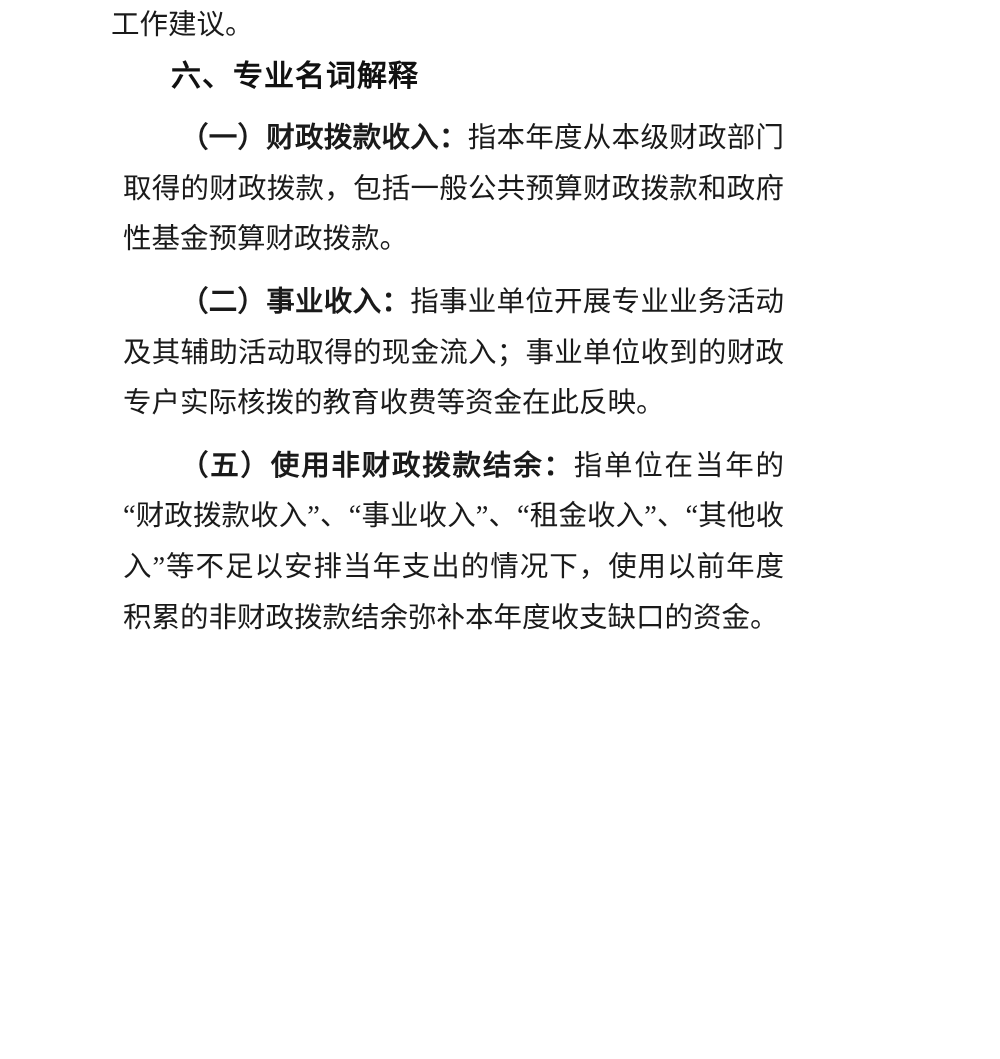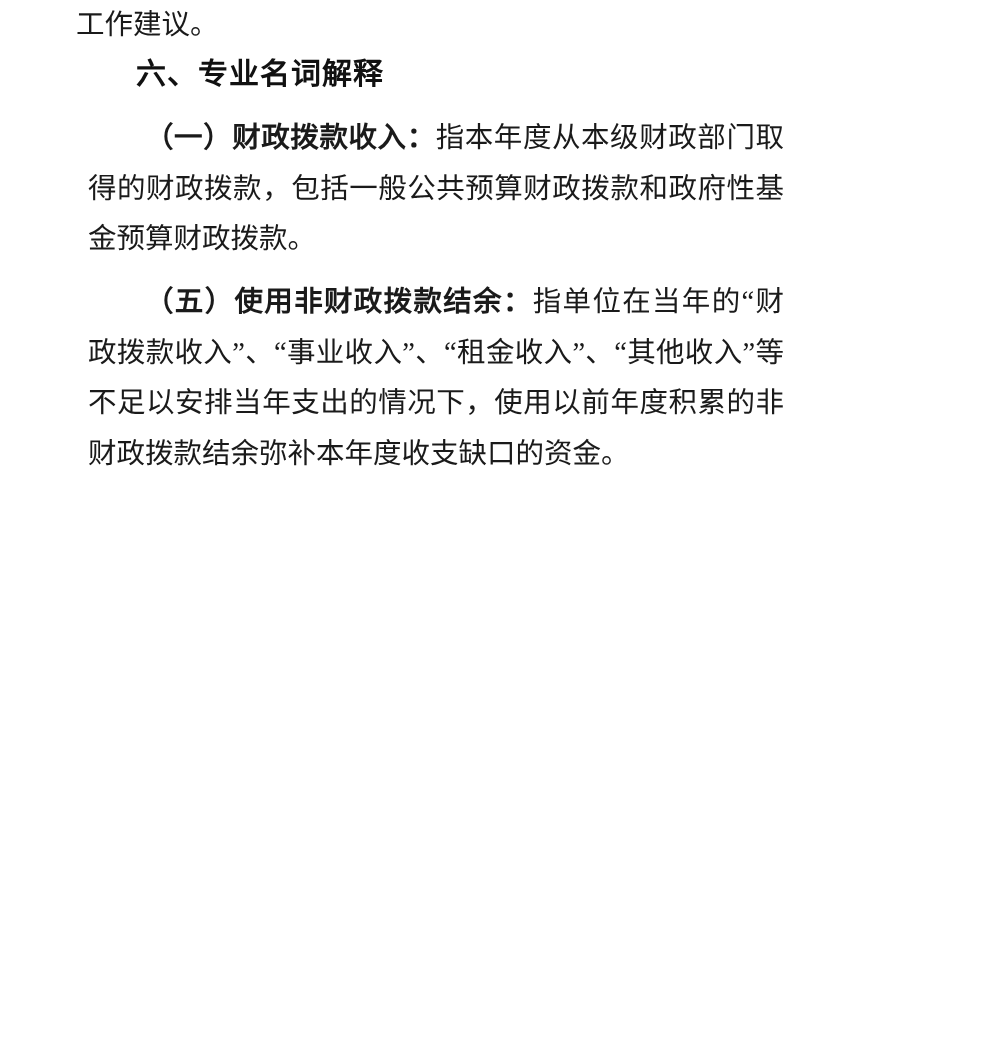--- a/index.html
+++ b/index.html
@@ -11,33 +11,33 @@
     width: 1000px;
     height: 1059px;
     overflow: hidden;
     font-family: "Liberation Serif", serif;
     color: #1a1a1a;
   }
   .page {
     box-sizing: border-box;
     width: 880px;
     height: 1059px;
-    padding: 0 84px 0 76px;
+    padding: 0 84px 0 111px;
     background: #ffffff;
   }
   .intro-line {
     margin: 0;
     font-size: 28.5px;
     line-height: 50.6px;
     text-align: justify;
     text-justify: inter-ideograph;
   }
   .section-heading {
     margin: 0;
-    font-family: Liberation Mono, monospace;
+    font-family: Liberation Sans, sans-serif;
     font-weight: 700;
     font-size: 30px;
     line-height: 50.6px;
     text-indent: 2em;
     color: #111111;
     letter-spacing: 1px;
   }
   .para {
     margin: 12px;
     font-size: 28.5px;
@@ -54,19 +54,20 @@
 <body>
 
 <div class="page">
   <p class="intro-line">工作建议。</p>
 
   <h2 class="section-heading">六、专业名词解释</h2>
 
   <div id="paragraphs">
   <p class="para"><span class="term">（一）财政拨款收入：</span><span class="definition">指本年度从本级财政部门取得的财政拨款，包括一般公共预算财政拨款和政府性基金预算财政拨款。</span></p>
 
+  <p class="para"><span class="term">（二）事业收入：</span><span class="definition">指事业单位开展专业业务活动及其辅助活动取得的现金流入；事业单位收到的财政专户实际核拨的教育收费等资金在此反映。</span></p>
 
 
 
   <p class="para"><span class="term">（五）使用非财政拨款结余：</span><span class="definition">指单位在当年的“财政拨款收入”、“事业收入”、“租金收入”、“其他收入”等不足以安排当年支出的情况下，使用以前年度积累的非财政拨款结余弥补本年度收支缺口的资金。</span></p>
 
 </div>
 </div>
 
 </body></html>

